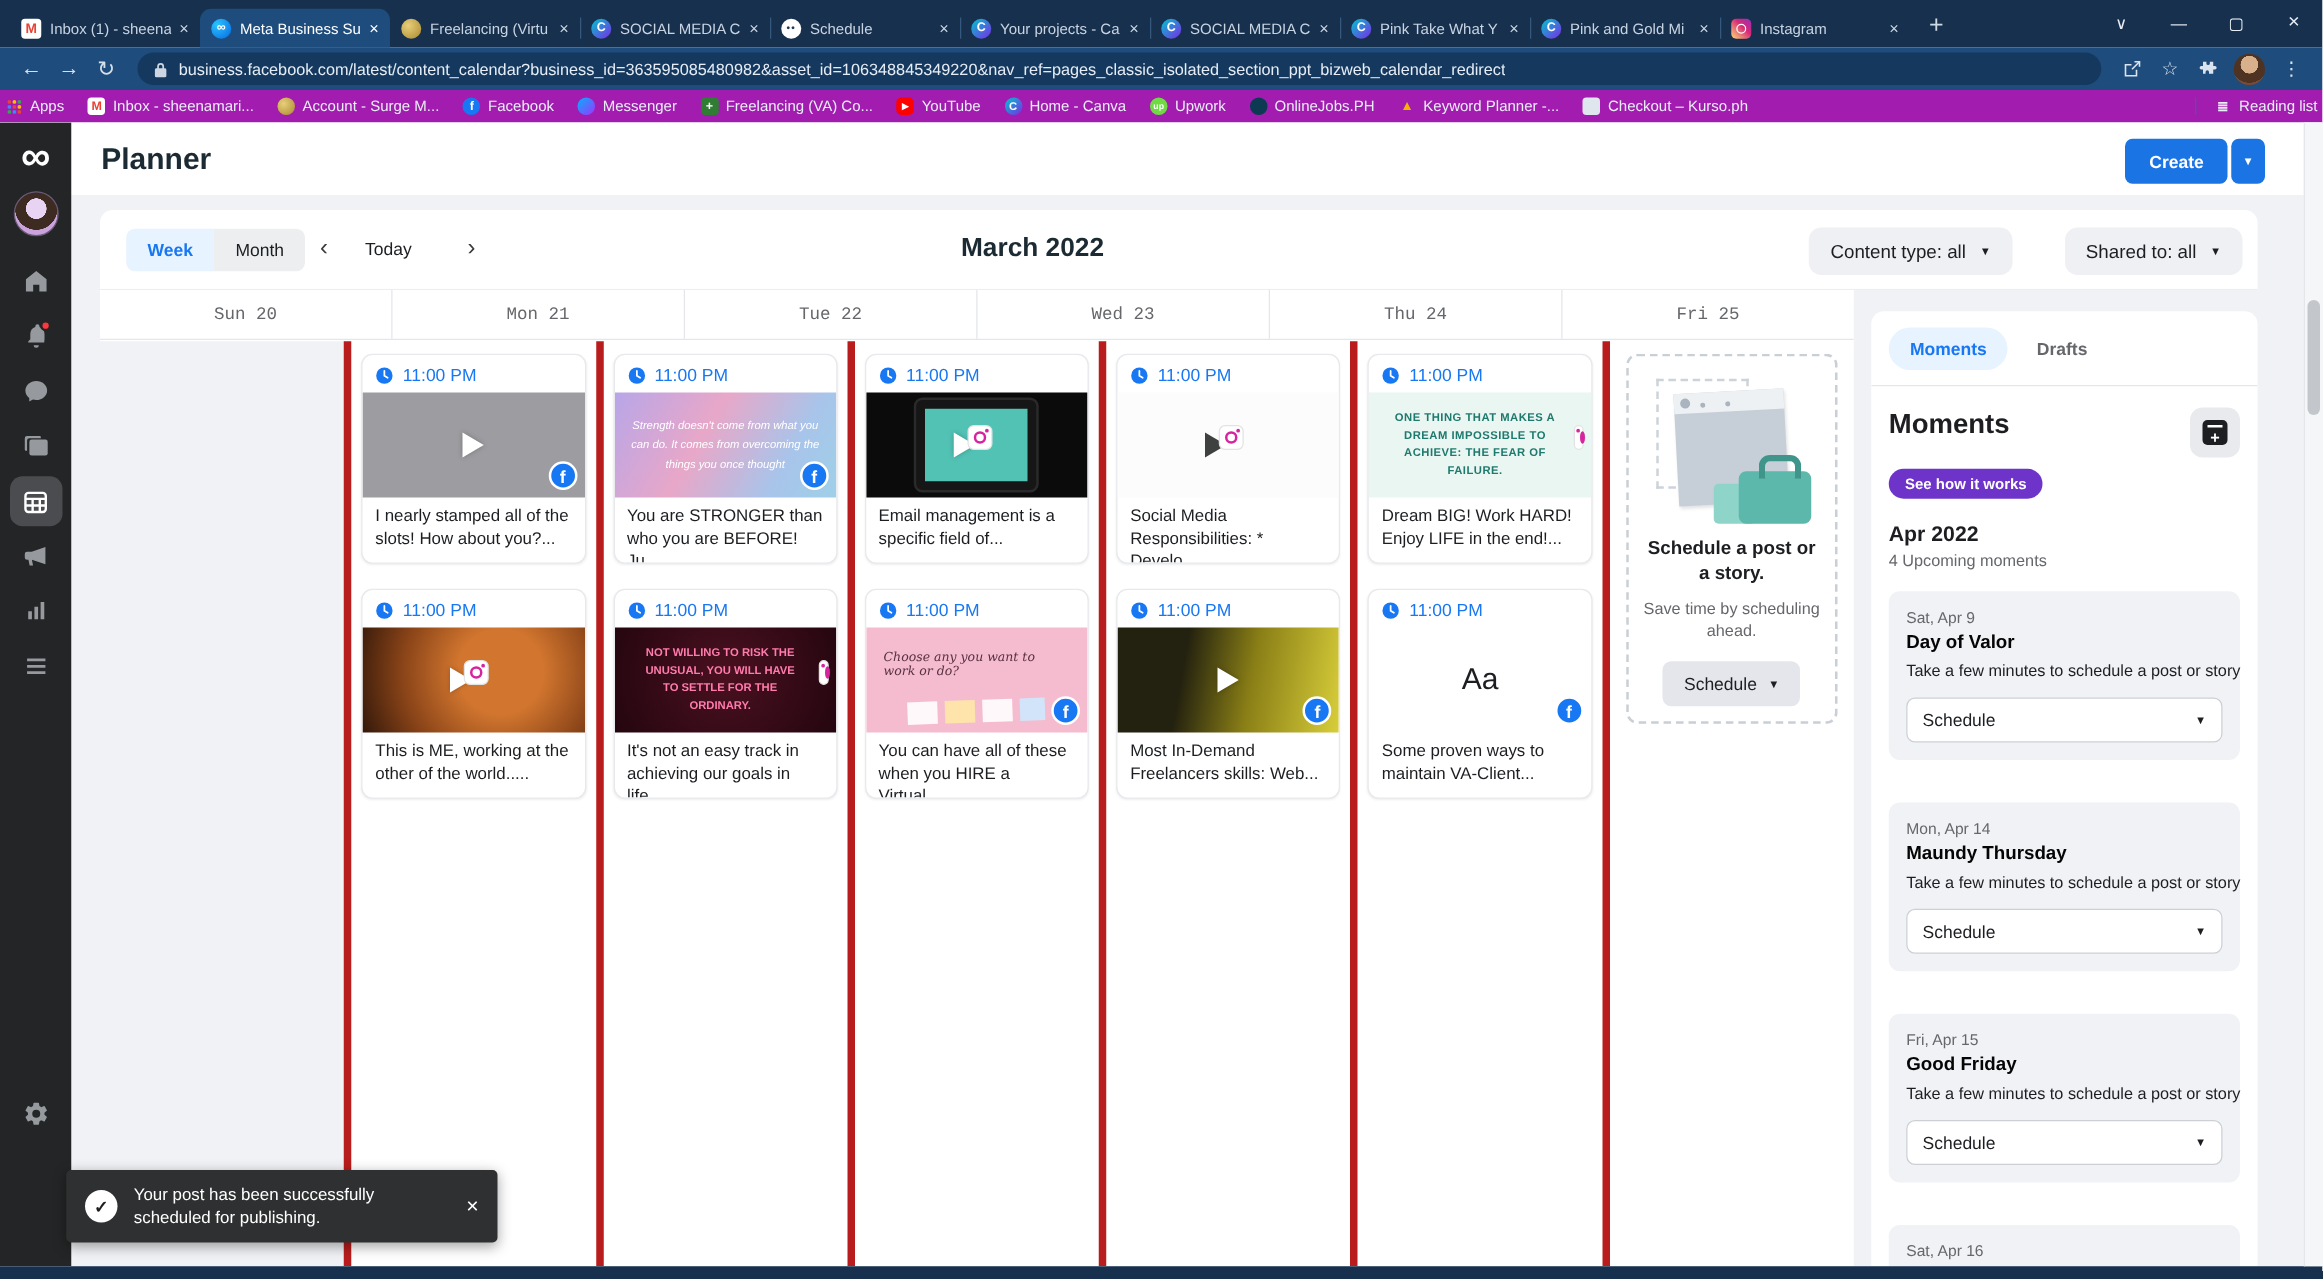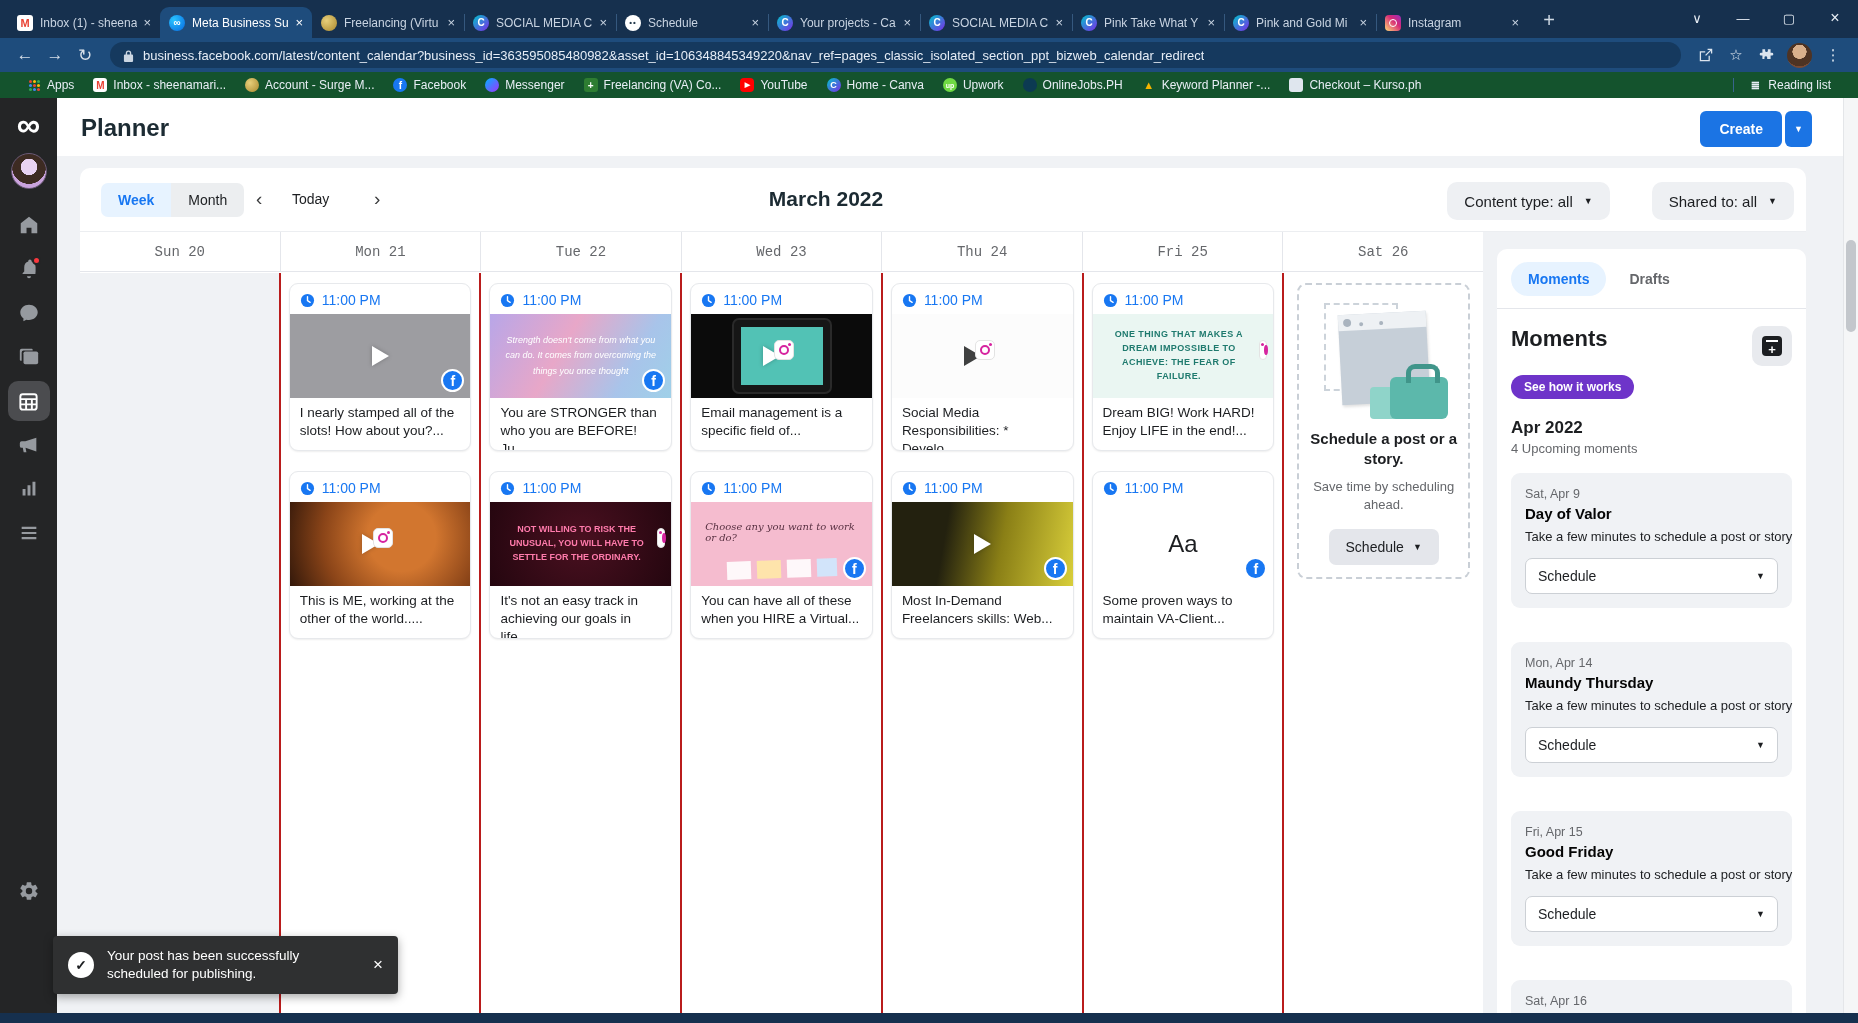--- a/index.html
+++ b/index.html
@@ -28,21 +28,21 @@
   .winbtn { width:46px; height:36px; color:#e8eef5; display:flex; align-items:center; justify-content:center; font-size:13px; cursor:pointer; }
 
   .toolbar { position:absolute; top:38px; left:0; right:0; height:34px; background:#1e4c7c; display:flex; align-items:center; padding:0 10px; }
   .navbtn { color:#d7dfe9; font-size:17px; width:30px; text-align:center; flex:none; cursor:pointer; }
   .addressbar { flex:1; height:26px; background:#15395e; border-radius:13px; margin:0 10px; display:flex; align-items:center; padding:0 13px; color:#e6edf6; font-size:13px; overflow:hidden; }
   .addressbar .lock { margin-right:9px; display:flex; flex:none; }
   .url-text { white-space:nowrap; overflow:hidden; }
   .tb-ico { width:30px; text-align:center; color:#dbe4ee; font-size:15px; flex:none; display:flex; justify-content:center; cursor:pointer; }
   .chrome-avatar { width:25px; height:25px; border-radius:50%; margin:0 6px; flex:none; background:radial-gradient(circle at 50% 35%, #d9b08c 0 34%, #4e3323 35% 70%, #7a4a33 71%); cursor:pointer; }
 
-  .bookmarks { position:absolute; top:72px; left:0; right:0; height:26px; background:#14532d; display:flex; align-items:center; padding:0 27px; color:#e8eef5; font-size:12px; }
+  .bookmarks { position:absolute; top:72px; left:0; right:0; height:26px; background:#a21caf; display:flex; align-items:center; padding:0 4px; color:#e8eef5; font-size:12px; }
   .bm { display:flex; align-items:center; margin-right:19px; cursor:pointer; white-space:nowrap; }
   .bm-ico { width:14px; height:14px; border-radius:3px; margin-right:6px; display:flex; align-items:center; justify-content:center; color:#fff; font-weight:bold; font-size:8px; flex:none; position:relative; }
   .bi-apps::before { content:""; position:absolute; width:3px; height:3px; border-radius:50%; background:#ea4335; left:2px; top:2px;
       box-shadow:4px 0 0 #fbbc04,8px 0 0 #34a853,0 4px 0 #4285f4,4px 4px 0 #ea4335,8px 4px 0 #fbbc04,0 8px 0 #34a853,4px 8px 0 #4285f4,8px 8px 0 #ea4335; }
   .bi-gmail { background:#fff; color:#ea4335; font-size:10px; }
   .bi-gold { background:radial-gradient(circle at 35% 35%, #e8cf7a, #a9882e); border-radius:50%; }
   .bi-facebook { background:#1877f2; border-radius:50%; font-size:10px; }
   .bi-messenger { background:linear-gradient(135deg,#00b2ff,#a033ff); border-radius:50%; }
   .bi-green { background:#2e7d32; font-size:10px; }
   .bi-youtube { background:#f00; border-radius:4px; font-size:7px; }
@@ -84,21 +84,21 @@
   .month-title { position:absolute; left:646px; top:19px; width:200px; text-align:center; font-size:21px; font-weight:bold; color:#1c2b33; }
   .filters { position:absolute; right:12px; top:14px; display:flex; gap:42px;margin-left:20px; }
   .filter-pill { background:#eef0f3; height:38px; border-radius:10px; display:flex; align-items:center; padding:0 17px; font-size:15px; color:#1c1e21; gap:11px; cursor:pointer; }
   .dd-arrow { font-size:9px; color:#1c1e21; }
 
   .cal { position:absolute; left:80px; top:134px; width:1403px; bottom:0; background:#fff; overflow:hidden; }
   .cal-head { display:flex; height:40px; border-bottom:1px solid #e4e6eb;font-family:Liberation Mono, monospace; }
   .cal-head-cell { flex:1; text-align:center; line-height:40px; color:#65676b; font-size:14px; border-right:1px solid #e4e6eb; }
   .cal-head-cell:last-child { border-right:none; }
   .cal-body { position:absolute; top:41px; left:0; right:0; bottom:0; display:flex; }
-  .cal-col { flex:1; border-right:2px solid #b91c1c; padding:10px 8px 0; }
+  .cal-col { flex:1; border-right:6px solid #b91c1c; padding:10px 8px 0; }
   .cal-col:last-child { border-right:none; }
   .cal-col.past { background:#f0f2f5; }
 
   .post-card { background:#fff; border:1px solid #e7e9ec; border-radius:9px; box-shadow:0 1px 2px rgba(0,0,0,.07); margin-bottom:20px; overflow:hidden; cursor:pointer; }
   .pc-time { display:flex; align-items:center; gap:7px; padding:8px 10px 6px; color:#1877f2; font-size:14px; }
   .pc-thumb { height:84px; position:relative; display:flex; align-items:center; justify-content:center; overflow:hidden; }
   .play { width:0; height:0; border-left:17px solid #fff; border-top:10px solid transparent; border-bottom:10px solid transparent; filter:drop-shadow(0 0 2px rgba(0,0,0,.25)); position:relative; z-index:2; }
   .play.dark { border-left-color:#3f4040; filter:none; }
   .badge { position:absolute; right:6px; bottom:6px; z-index:3; }
   .badge-fb { width:23px; height:23px; border-radius:50%; background:#1877f2; color:#fff; font-weight:bold; font-size:14px; display:flex; align-items:center; justify-content:center; border:2px solid #fff; }
@@ -409,21 +409,20 @@
   </div>
 
   <div class="cal">
     <div class="cal-head" id="cal-head">
         <div class="cal-head-cell">Sun 20</div>
         <div class="cal-head-cell">Mon 21</div>
         <div class="cal-head-cell">Tue 22</div>
         <div class="cal-head-cell">Wed 23</div>
         <div class="cal-head-cell">Thu 24</div>
         <div class="cal-head-cell">Fri 25</div>
-        <div class="cal-head-cell">Sat 26</div>
       </div>
     <div class="cal-body" id="cal-body">
         <div class="cal-col past"></div>
         <div class="cal-col">
           <div class="post-card">
             <div class="pc-time">
               <span style="display: flex;">
                 <svg width="15" height="15" viewBox="0 0 16 16">
                   <circle cx="8" cy="8" r="7" fill="#1877f2"></circle>
                   <path d="M8 4v4.2l2.8 1.7" stroke="#fff" stroke-width="1.5" fill="none" stroke-linecap="round"></path>

